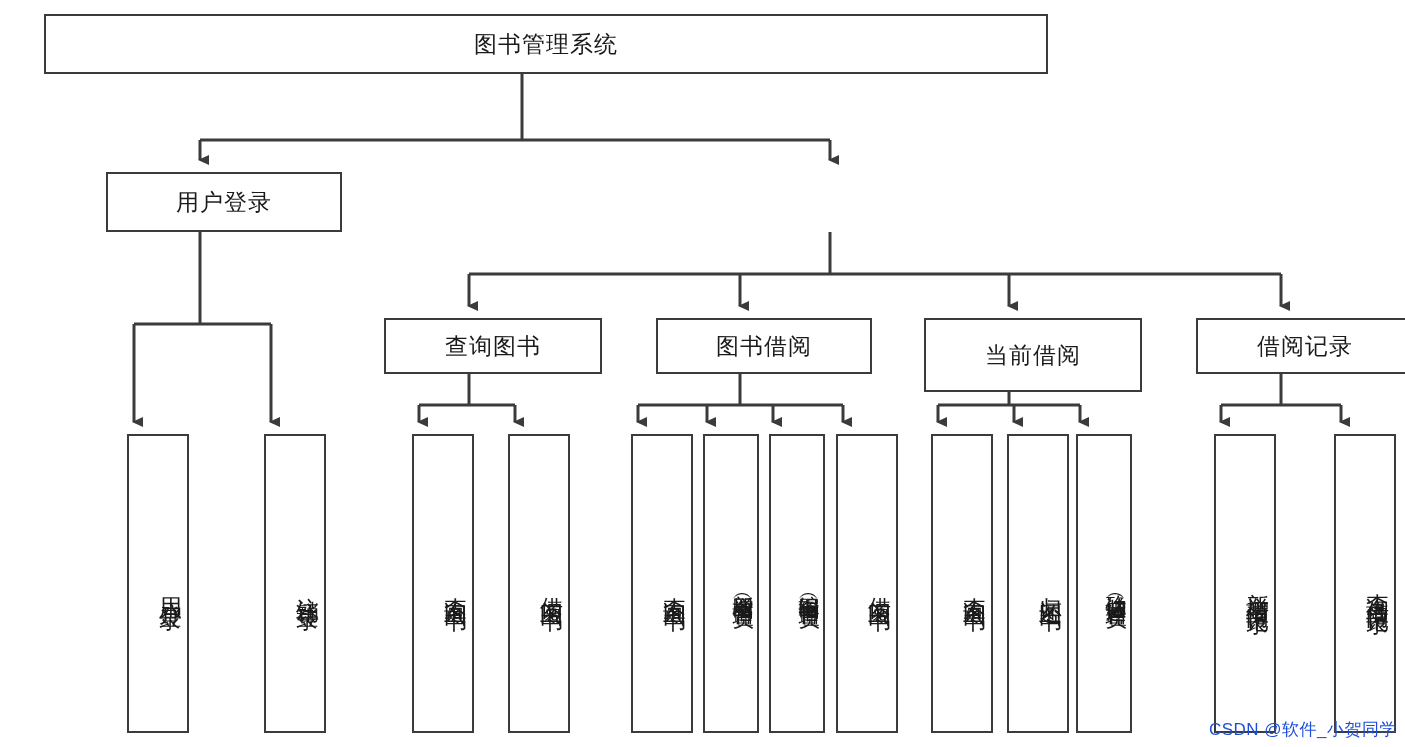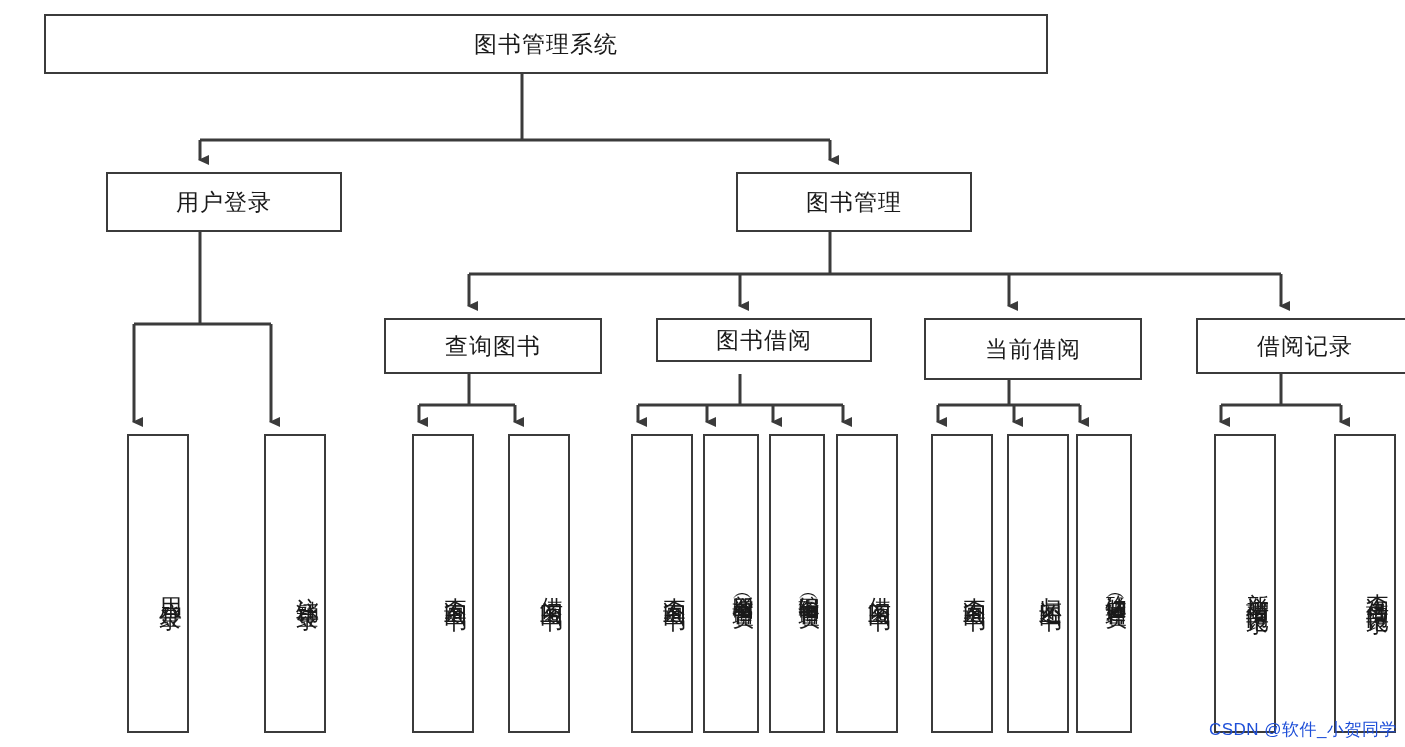--- a/index.html
+++ b/index.html
@@ -119,31 +119,28 @@
     </g>
   </svg>
 
   <div class="node h" style="left:20px; top:14px; width:1004px; height:60px;">
     <span>图书管理系统</span>
   </div>
 
   <div class="node h" style="left:82px; top:172px; width:236px; height:60px;">
     <span>用户登录</span>
   </div>
-  <div class="node h" style="left:712px; top:172px; width:236px; height:60px;">
-    <span>图书管理</span>
-  </div>
 
   <div class="node h" style="left:360px; top:318px; width:218px; height:56px;">
     <span>查询图书</span>
   </div>
-  <div class="node h" style="left:632px; top:318px; width:216px; height:44px;">
+  <div class="node h" style="left:632px; top:318px; width:216px; height:56px;">
     <span>图书借阅</span>
   </div>
-  <div class="node h" style="left:900px; top:318px; width:218px; height:62px;">
+  <div class="node h" style="left:900px; top:318px; width:218px; height:74px;">
     <span>当前借阅</span>
   </div>
   <div class="node h" style="left:1172px; top:318px; width:218px; height:56px;">
     <span>借阅记录</span>
   </div>
 
   <div class="node v" style="left:103px; top:434px; width:62px; height:299px;">
     <span>用户登录</span>
   </div>
   <div class="node v" style="left:240px; top:434px; width:62px; height:299px;">

